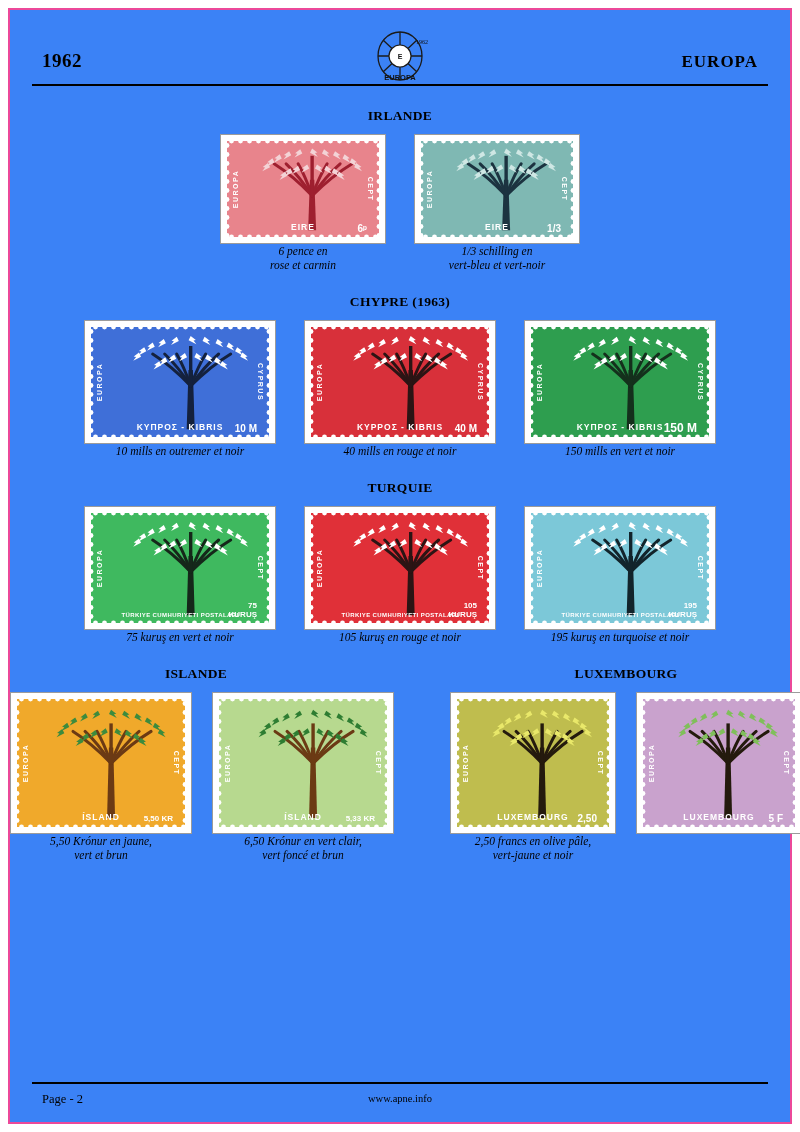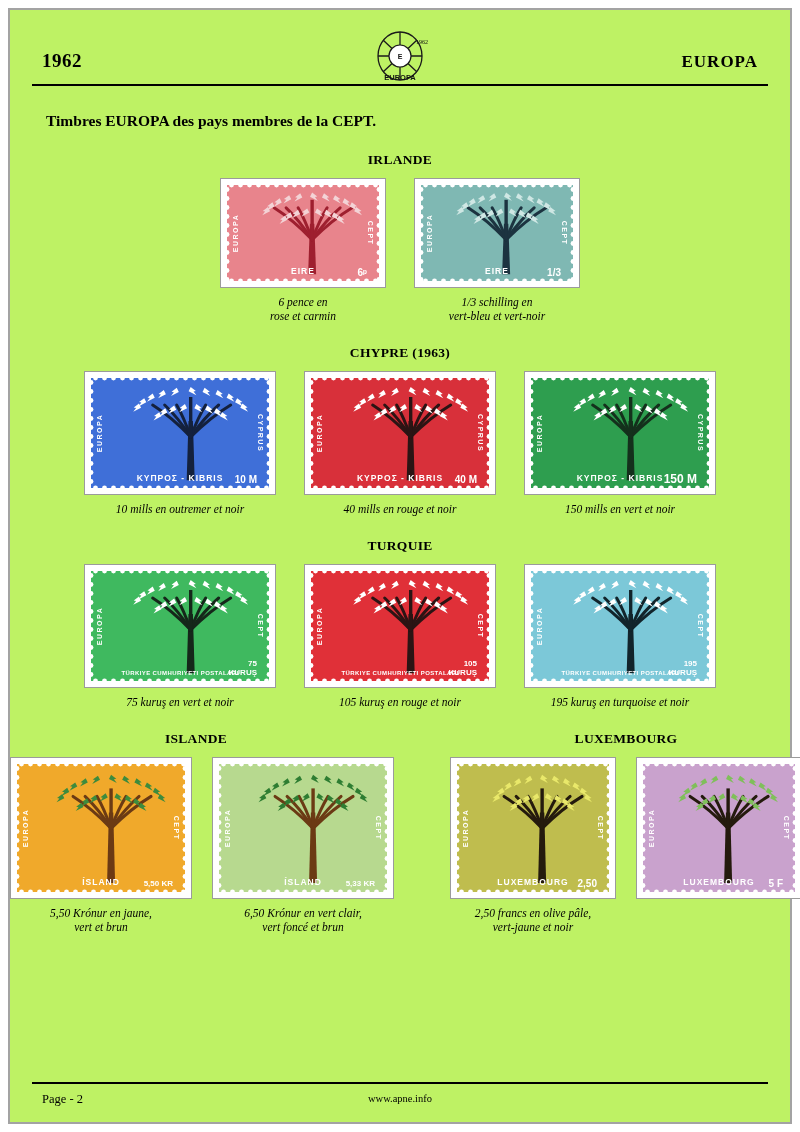--- a/index.html
+++ b/index.html
@@ -6,22 +6,22 @@
   html, body { margin:0; padding:0; }
   body {
     width: 800px; height: 1132px;
     background: #ffffff;
     font-family: "Liberation Serif", serif;
     color: #000;
     position: relative;
   }
   .page-frame {
     position:absolute; left:8px; top:8px; right:8px; bottom:8px;
-    border: 2px solid #a3a3a3;
-    background:#bef264;
+    border: 2px solid #ec4899;
+    background:#3b82f6;
   }
   .inner {
     position:absolute; left:22px; top:18px; right:22px; bottom:18px;
   }
 
   
   .header {
     position:relative;
     height: 58px;
     border-bottom: 2px solid #000;
@@ -56,21 +56,20 @@
     margin-bottom:10px;
   }
   .stamp-row {
     display:flex;
     justify-content:center;
     align-items:flex-start;
     gap: 28px;
   }
   .stamp-cell { text-align:center; }
   .caption {
-    margin-top:7px;
     font-style:italic;
     font-size:11.5px;
     line-height:14px;
   }
 
   
   .stamp-outer {
     border:1px solid #9b9b9b;
     background:#fff;
     padding:6px;
@@ -142,21 +141,20 @@
           </g>
           <circle cx="37" cy="28" r="11" fill="#fff" stroke="#1a1a1a" stroke-width="1.2"></circle>
           <text x="37" y="31" font-family="Liberation Sans, sans-serif" font-size="7" font-weight="bold" text-anchor="middle" fill="#111">E</text>
           <text x="37" y="52" font-family="Liberation Sans, sans-serif" font-size="7.5" font-weight="bold" text-anchor="middle" fill="#111">EUROPA</text>
           <text x="59" y="16" font-family="Liberation Serif, serif" font-size="6" text-anchor="middle" fill="#111">1962</text>
         </svg>
       </div>
       <div class="europa">EUROPA</div>
     </div>
 
-    <div class="doc-title">Timbres EUROPA des pays membres de la CEPT.</div>
 
     <div id="sections">
         <div class="section">
           <div class="section-title">IRLANDE</div>
           <div class="stamp-row">
             <div class="stamp-cell"><div class="stamp-outer"><div class="stamp" style="width: 152px; height: 96px; background: rgb(232, 132, 140);">
                   <svg class="tree-svg" viewBox="0 0 152 96" preserveAspectRatio="none">
                     <path d="M81.12 89.28 L82.92 38.8 L87.32000000000001 38.8 L89.12 89.28 Z" fill="#9e1f2f"></path>
                     <path d="M85.12 54.8 Q66.12 34.8 47.120000000000005 22.799999999999997" stroke="#9e1f2f" stroke-width="3" fill="none" stroke-linecap="round"></path>
                     <path d="M85.12 54.8 Q105.12 34.8 125.12 22.799999999999997" stroke="#9e1f2f" stroke-width="3" fill="none" stroke-linecap="round"></path>

